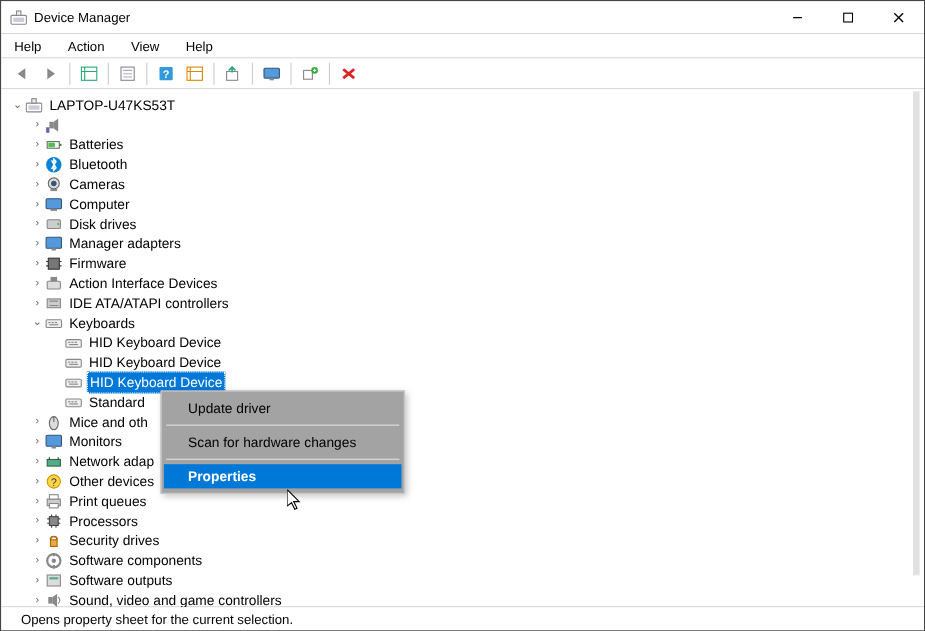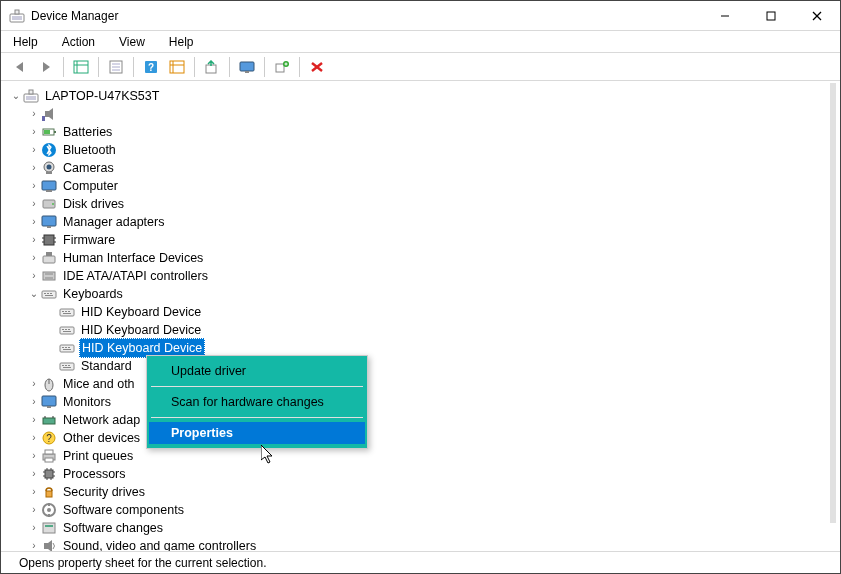--- a/index.html
+++ b/index.html
@@ -17,21 +17,21 @@
   .tree-area { position:absolute; top:82px; left:0; right:0; bottom:22px; overflow:auto; }
   .tree-inner { position:absolute; left:8px; right:16px; top:4px; }
   .scroll-gutter { position:absolute; right:4px; top:82px; width:6px; height:440px; background:#e1e1e1; }
   .tree { font-size:12.5px; line-height:18px; }
   .node { display:flex; align-items:center; height:18px; white-space:nowrap; }
   .exp { width:14px; text-align:center; color:#666; font-size:10px; user-select:none;}
   .icon { width:16px; height:16px; margin-right:4px; display:flex; align-items:center; justify-content:center; }
   .label { padding:0 2px;text-align:right;}
   .label.selected { background:#0078d7; color:#fff; border:1px dotted #fff; padding:0 2px;}
   .children { padding-left:18px; }
-  .ctx-menu { position:absolute; left:145px; top:354px; width:222px; background:#14b8a6; border:1px solid #ccc; box-shadow:2px 2px 6px rgba(0,0,0,.25); padding:4px 2px; font-size:12.5px;}
+  .ctx-menu { position:absolute; left:145px; top:354px; width:222px; background:#a3a3a3; border:1px solid #ccc; box-shadow:2px 2px 6px rgba(0,0,0,.25); padding:4px 2px; font-size:12.5px;}
   .ctx-item { padding:4px 22px; }
   .ctx-sep { height:1px; background:#e0e0e0; margin:4px 2px;}
   .ctx-item.highlight { background:#0078d7; color:#fff; font-weight:bold;}
   .statusbar { position:absolute; left:0; right:0; bottom:0; height:22px; border-top:1px solid #d9d9d9; font-size:12px; display:flex; align-items:center; padding-left:18px;}
   .cursor { position:absolute; left:260px; top:444px; pointer-events:none;}
   svg{display:block;}
 </style>
 </head>
 <body>
 
@@ -245,21 +245,21 @@
           <span class="label">Firmware</span>
         </div>
         <div class="node">
           <span class="exp">›</span>
           <span class="icon">
             <svg width="16" height="16">
               <rect x="2" y="6" width="12" height="7" rx="1" fill="#ddd" stroke="#888"></rect>
               <rect x="5" y="2" width="6" height="4" fill="#888"></rect>
             </svg>
           </span>
-          <span class="label">Human Interface Devices</span>
+          <span class="label">Action Interface Devices</span>
         </div>
         <div class="node">
           <span class="exp">›</span>
           <span class="icon">
             <svg width="16" height="16">
               <rect x="2" y="4" width="12" height="8" fill="#ccc" stroke="#888"></rect>
               <line x1="4" y1="6" x2="12" y2="6" stroke="#888"></line>
               <line x1="4" y1="10" x2="12" y2="10" stroke="#888"></line>
             </svg>
           </span>
@@ -424,21 +424,21 @@
           <span class="label">Software components</span>
         </div>
         <div class="node">
           <span class="exp">›</span>
           <span class="icon">
             <svg width="16" height="16">
               <rect x="2" y="3" width="12" height="10" fill="#ddd" stroke="#888"></rect>
               <rect x="4" y="5" width="8" height="2" fill="#5a8"></rect>
             </svg>
           </span>
-          <span class="label">Software changes</span>
+          <span class="label">Software outputs</span>
         </div>
         <div class="node">
           <span class="exp">›</span>
           <span class="icon">
             <svg width="16" height="16">
               <rect x="3" y="5" width="4" height="6" fill="#888"></rect>
               <path d="M7 5 L11 2 L11 14 L7 11 Z" fill="#888"></path>
               <path d="M12 5 Q15 8 12 11" fill="none" stroke="#888"></path>
             </svg>
           </span>

